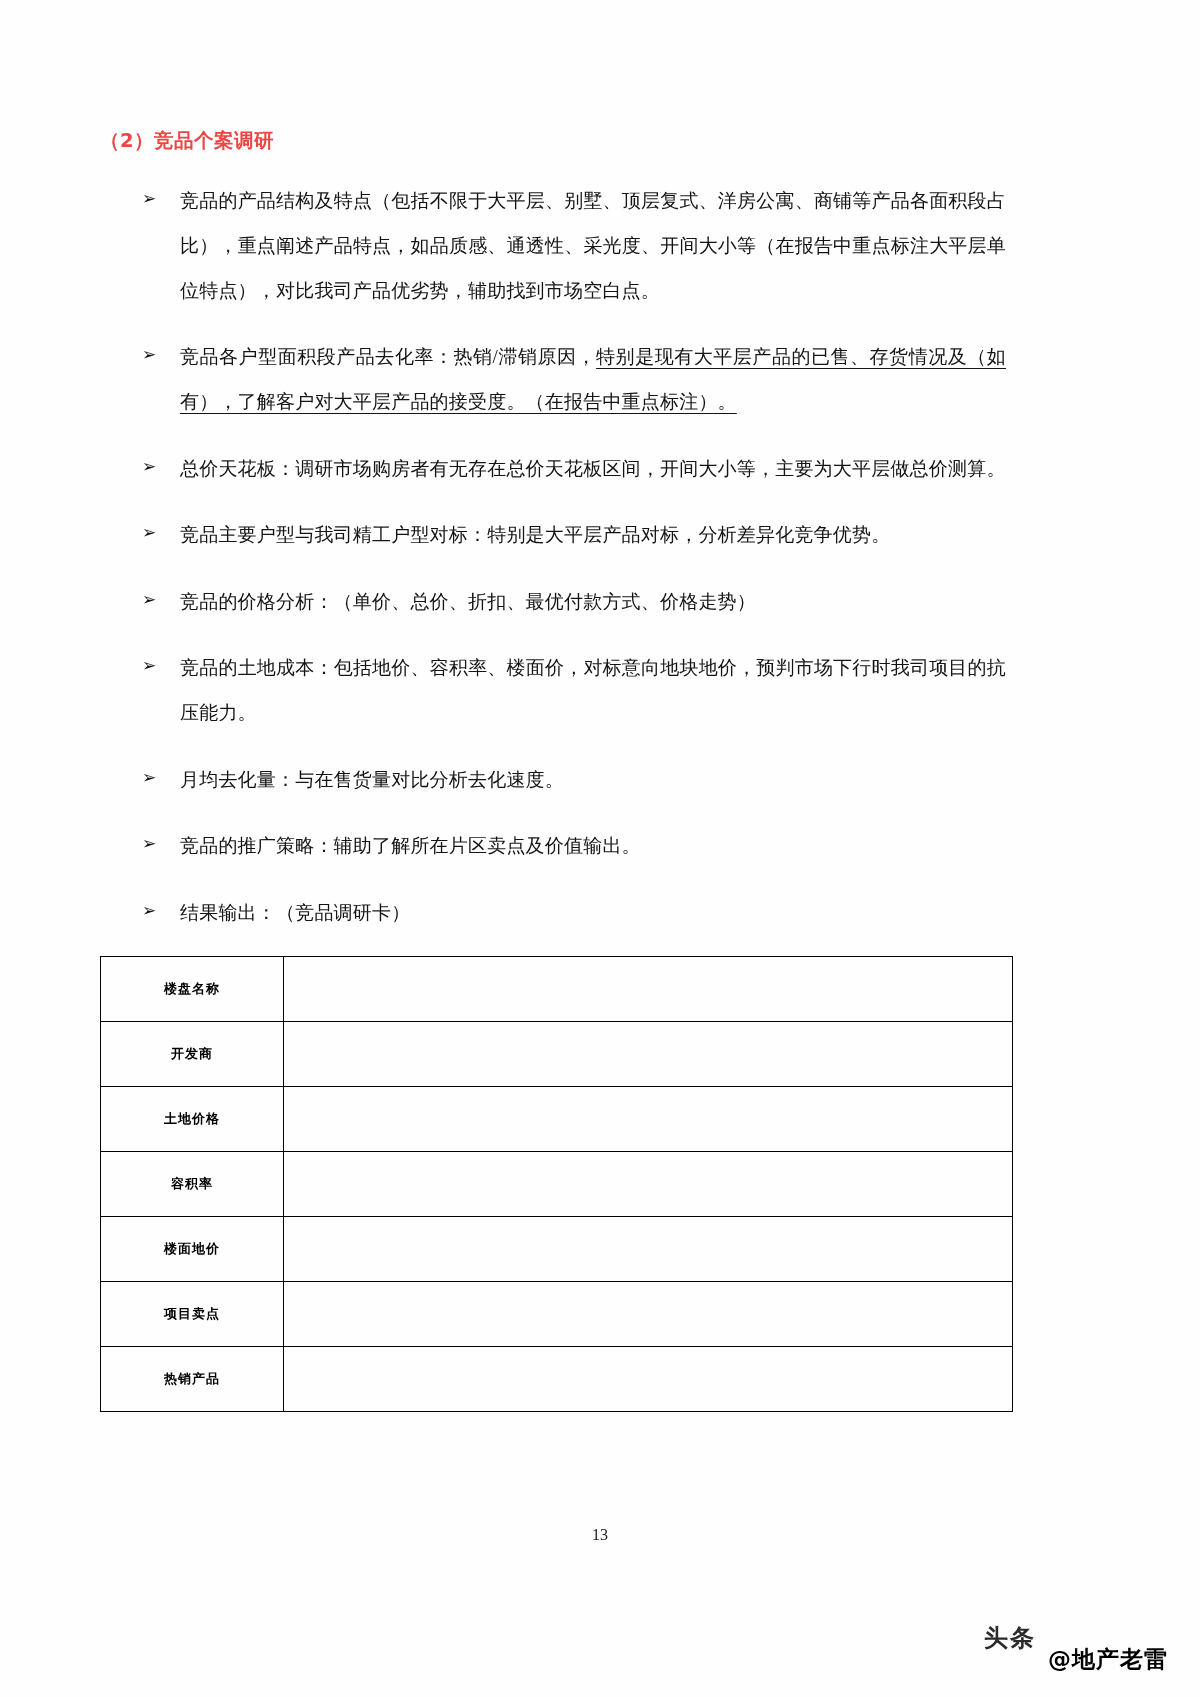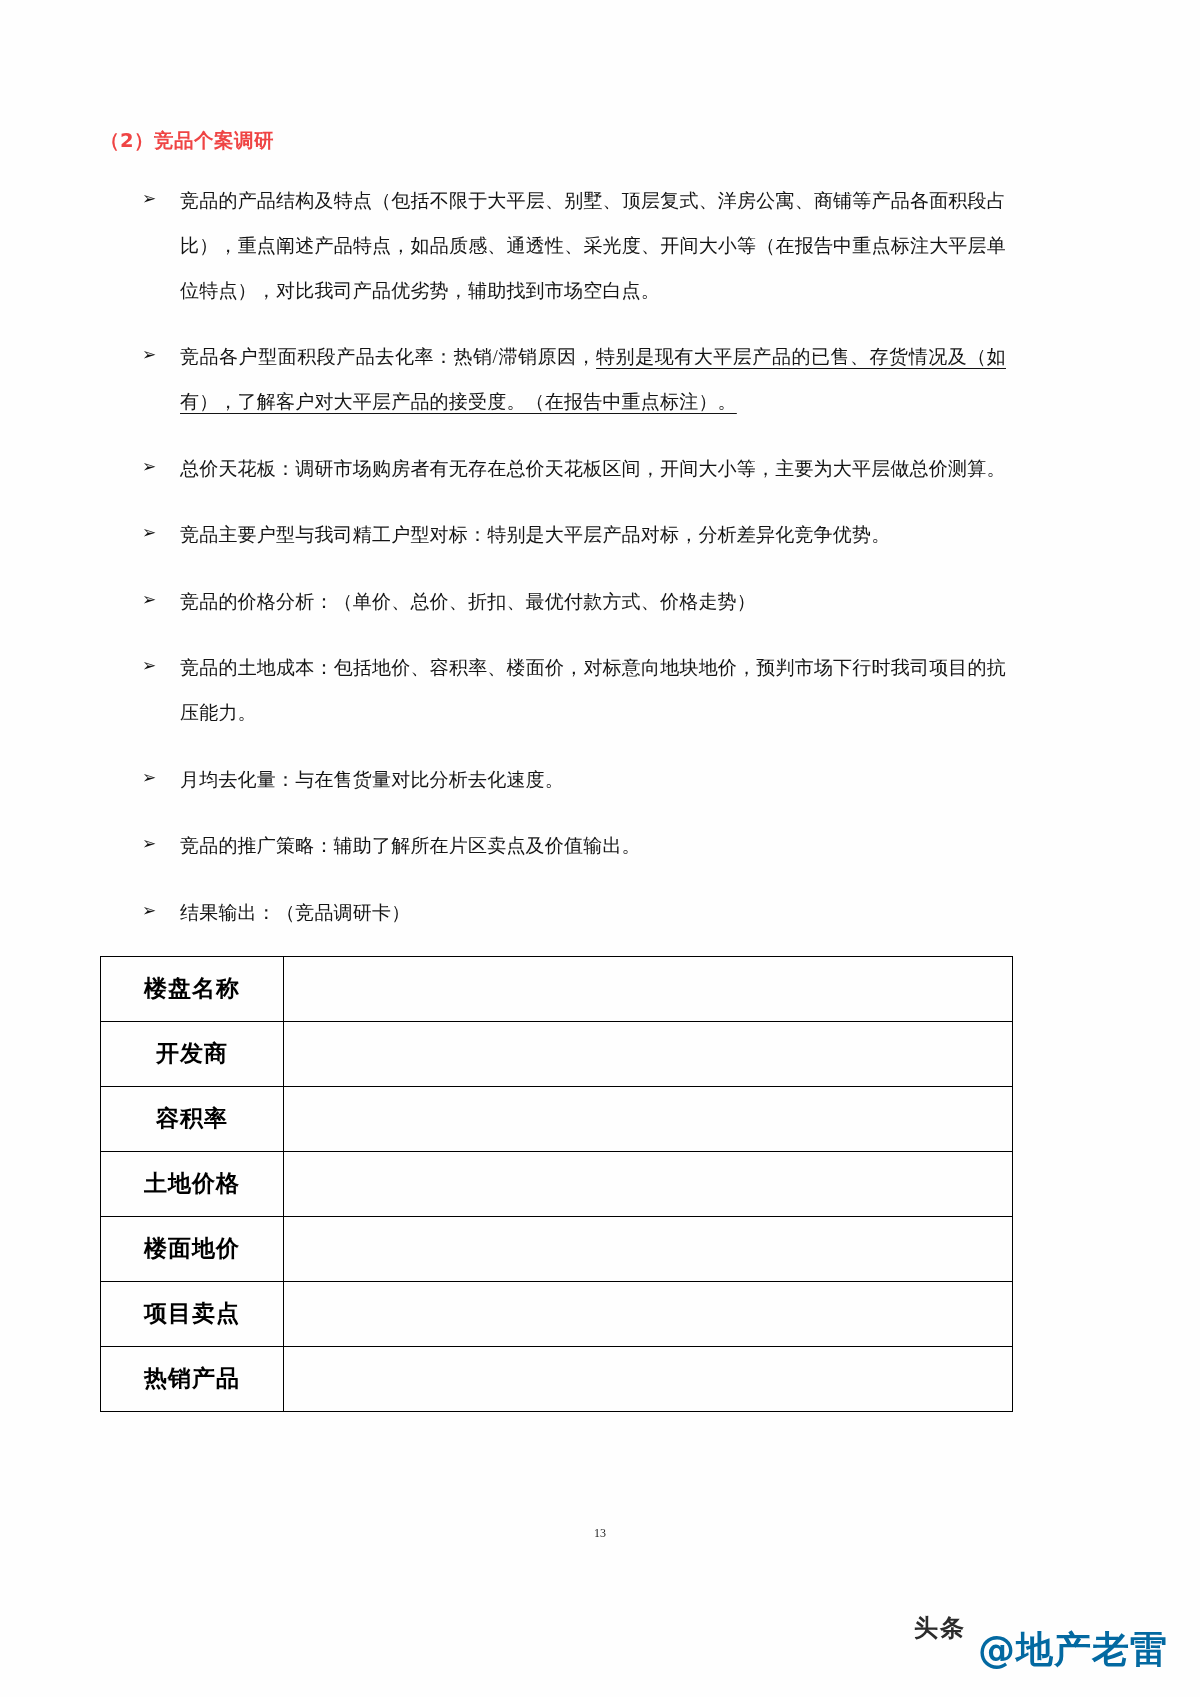--- a/index.html
+++ b/index.html
@@ -89,37 +89,37 @@
   }
   .card-table td {
     border: 1.6px solid #000;
     height: 62px;
   }
   .card-table td.label {
     width: 180px;
     text-align: center;
     font-family: "DejaVu Sans", "Liberation Sans", sans-serif;
     font-weight: bold;
-    font-size: 23px;
+    font-size: 13px;
     color: #000;
     letter-spacing: 1px;
     margin-left: 32px;
   }
   .card-table td.value {
     width: 726px;
   }
 
   
   .page-number {
     position: absolute;
     left: 0;
     top: 1526px;
     width: 1200px;
     text-align: center;
-    font-size: 12px;
+    font-size: 16px;
     color: #222;
     font-family: "Liberation Serif", serif;
   }
 
   
   .watermark {
     position: absolute;
     right: 32px;
     bottom: 22px;
     display: flex;
@@ -127,23 +127,23 @@
     gap: 12px;
     font-family: "DejaVu Sans", "Liberation Sans", sans-serif;
   }
   .watermark .wm-logo {
     font-size: 24px;
     font-weight: bold;
     color: #2b2b2b;
     letter-spacing: 2px;
   }
   .watermark .wm-handle {
-    font-size: 37px;
-    font-weight: bold;
-    color: #0369a1;
+    font-size: 23px;
+    font-weight: bold;
+    color: #000000;
     letter-spacing: 1px;
     margin-top: 44px;
   }
 </style>
 </head>
 <body>
 
 <div class="page">
 
   <div class="content">
@@ -203,25 +203,25 @@
       <tbody>
         <tr>
           <td class="label">楼盘名称</td>
           <td class="value"></td>
         </tr>
         <tr>
           <td class="label">开发商</td>
           <td class="value"></td>
         </tr>
         <tr>
+          <td class="label">土地价格</td>
+          <td class="value"></td>
+        </tr>
+        <tr>
           <td class="label">容积率</td>
-          <td class="value"></td>
-        </tr>
-        <tr>
-          <td class="label">土地价格</td>
           <td class="value"></td>
         </tr>
         <tr>
           <td class="label">楼面地价</td>
           <td class="value"></td>
         </tr>
         <tr>
           <td class="label">项目卖点</td>
           <td class="value"></td>
         </tr>

